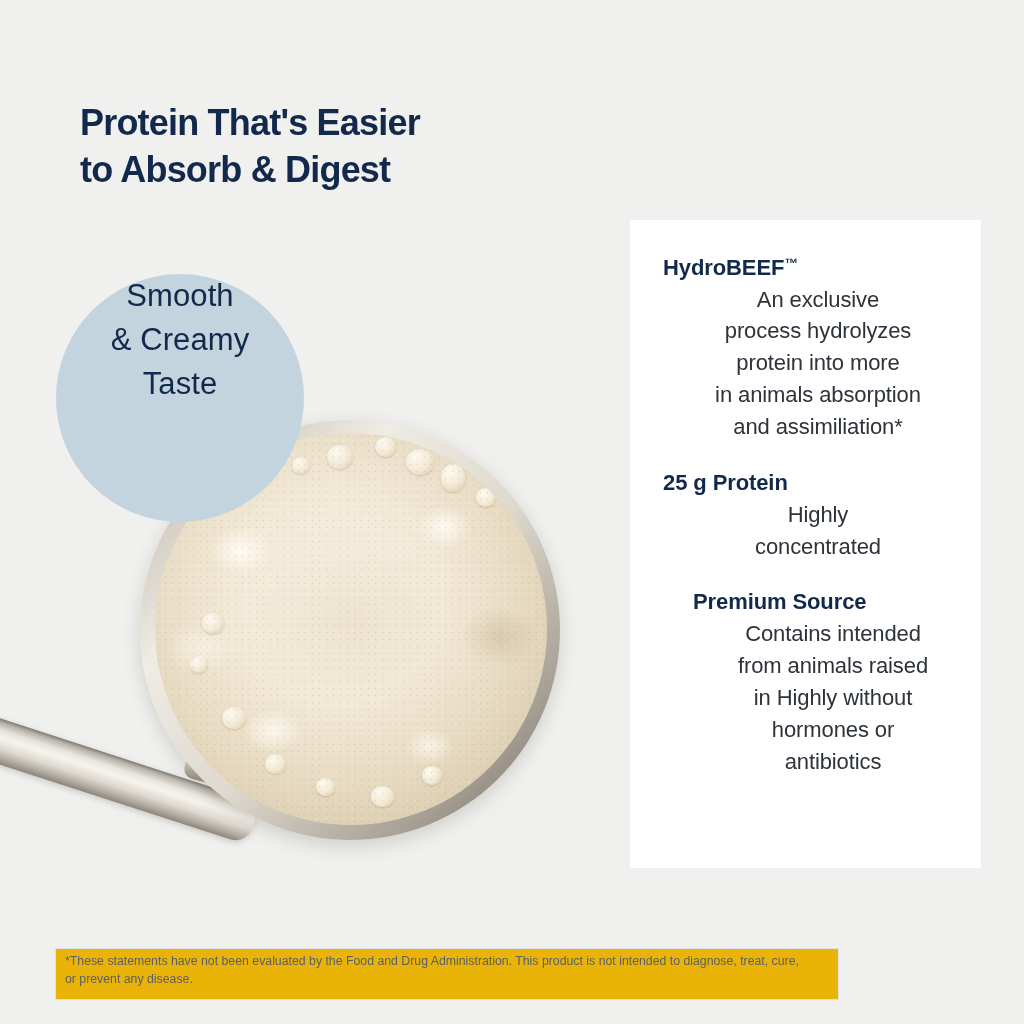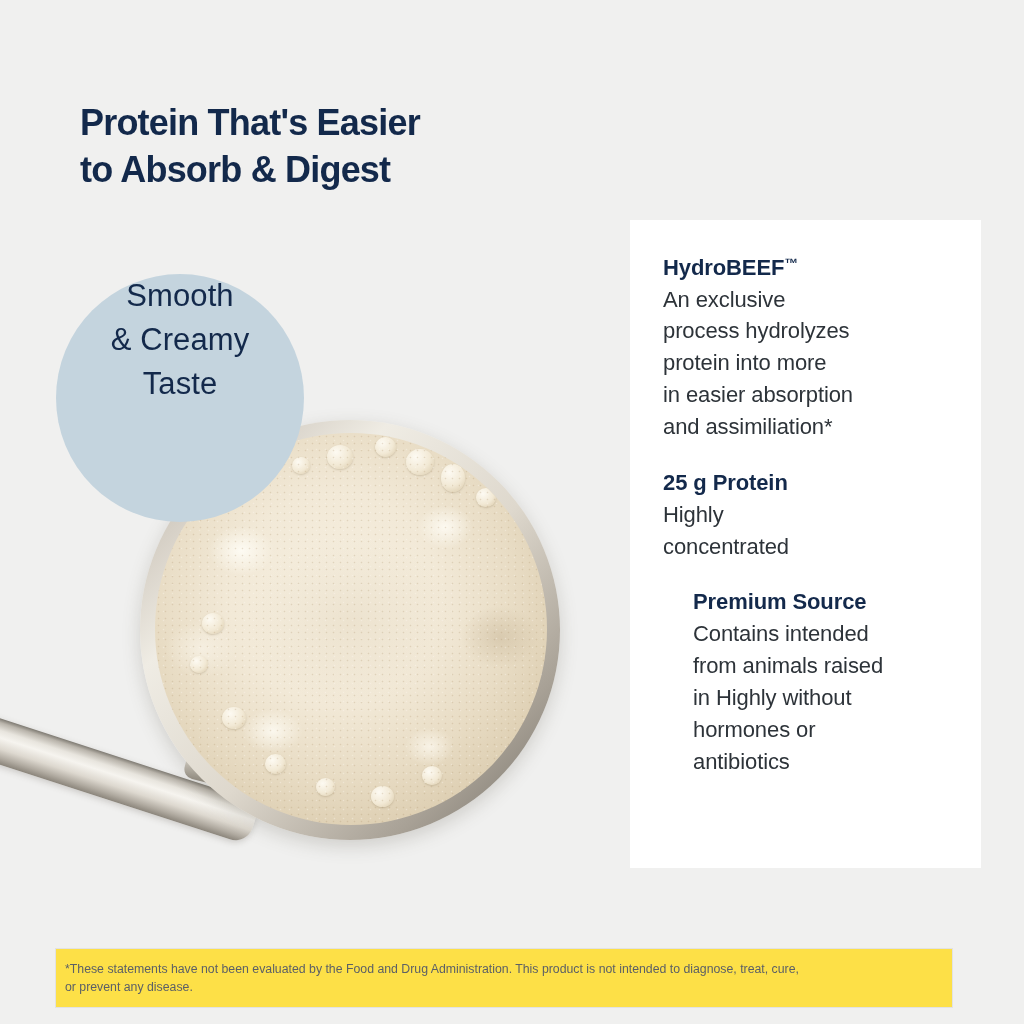--- a/index.html
+++ b/index.html
@@ -196,32 +196,32 @@
     vertical-align: 0.55em;
     font-weight: bold;
     letter-spacing: 0;
   }
   .feature-body {
     color: #2d3339;
     font-size: 22px;
     line-height: 1.45;
     letter-spacing: -0.1px;
   }
-  .feature-body .fl { display: block; white-space: nowrap; }
+  .feature-body .fl { display: block; white-space: nowrap; text-align: center; }
 
   
   .disclaimer {
     position: absolute;
     left: 55px;
     top: 948px;
-    width: 898px;
-    background: #fde047;
+    width: 784px;
+    background: #eab308;
     border: 1px solid #e2e2e2;
     box-sizing: border-box;
-    padding: 11px 9px 10px 9px;
+    padding: 3px 9px 10px 9px;
   }
   .disclaimer-text {
     color: #5c6066;
     font-size: 12.3px;
     line-height: 1.5;
   }
   .disclaimer-text .dl { display: block; }
 </style>
 </head>
 <body>
@@ -268,21 +268,21 @@
     <div class="panel-inner">
 
       <div class="feature">
         <div class="feature-title">
           <span>HydroBEEF</span><span class="tm">™</span>
         </div>
         <div class="feature-body">
           <span class="fl">An exclusive</span>
           <span class="fl">process hydrolyzes</span>
           <span class="fl">protein into more</span>
-          <span class="fl">in easier absorption</span>
+          <span class="fl">in animals absorption</span>
           <span class="fl">and assimiliation*</span>
         </div>
       </div>
 
       <div class="feature">
         <div class="feature-title">
           <span>25 g Protein</span>
         </div>
         <div class="feature-body">
           <span class="fl">Highly</span>

